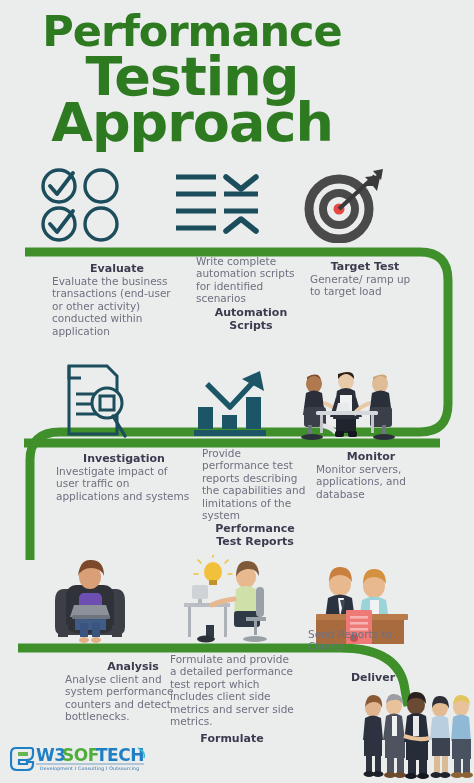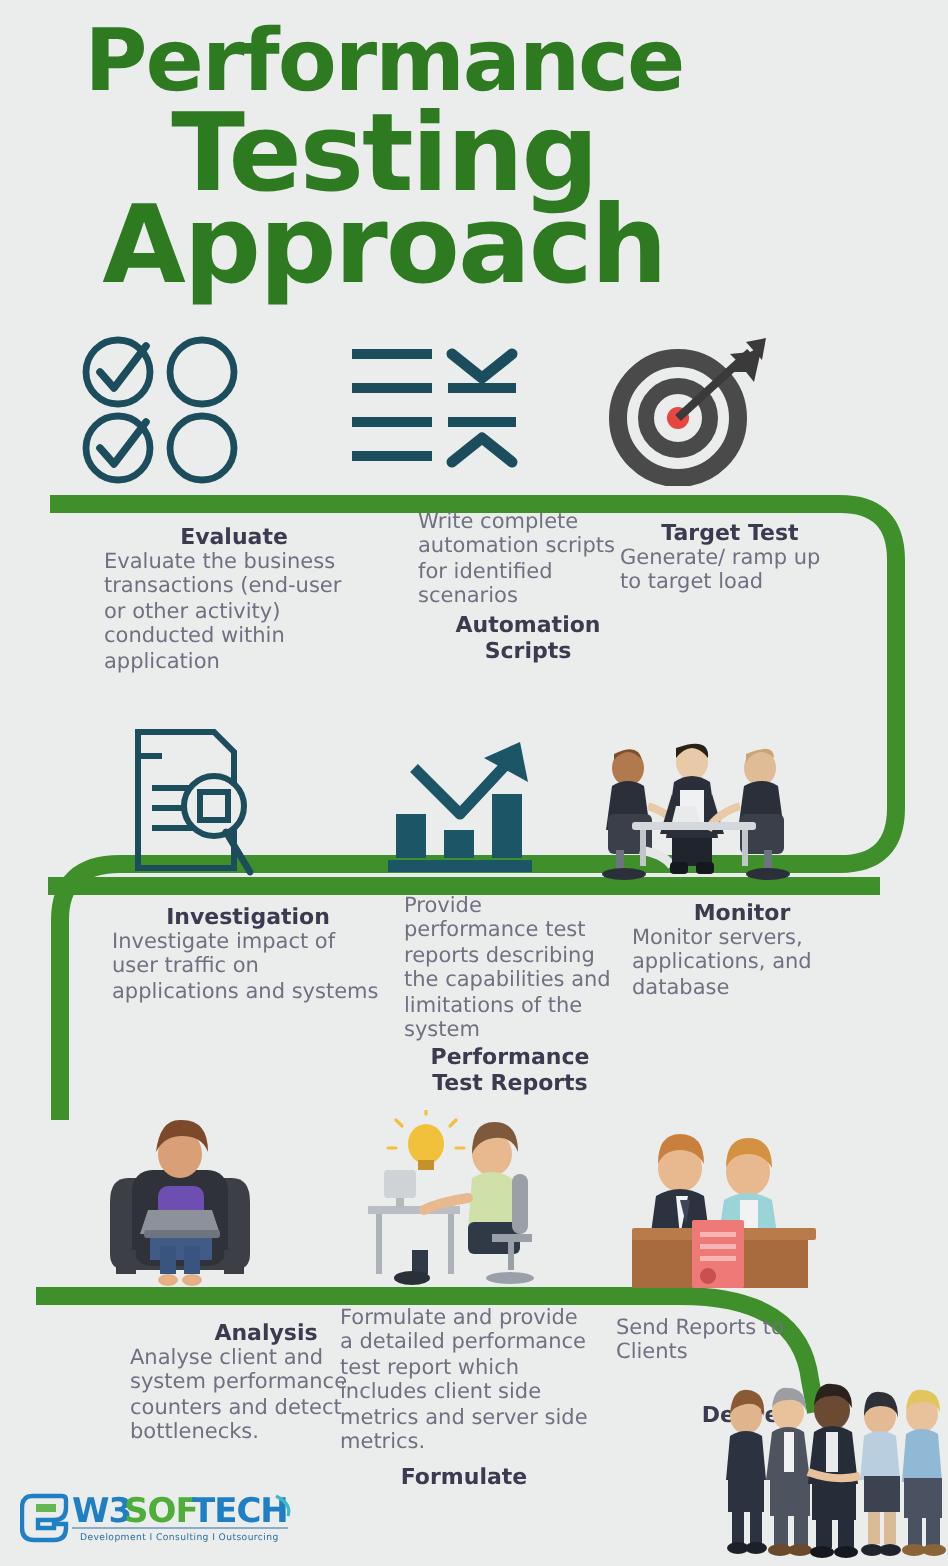--- a/index.html
+++ b/index.html
@@ -55,40 +55,40 @@
     font-family: "DejaVu Sans", sans-serif;
   }
   .t-head.after { margin-top: 1px; }
 
   
   #icon-evaluate  { left: 36px;  top: 165px; width: 96px; height: 78px; }
   #icon-automation{ left: 170px; top: 165px; width: 96px; height: 78px; }
   #icon-target    { left: 300px; top: 163px; width: 90px; height: 80px; }
 
   #txt-evaluate   { left: 52px;  top: 262px; width: 130px; }
-  #txt-automation { left: 209px; top: 255px; width: 110px; }
+  #txt-automation { left: 196px; top: 255px; width: 110px; }
   #txt-target     { left: 310px; top: 260px; width: 110px; }
 
   
   #icon-investigation { left: 52px;  top: 362px; width: 90px; height: 78px; }
   #icon-reports       { left: 188px; top: 365px; width: 90px; height: 74px; }
   #icon-monitor       { left: 288px; top: 365px; width: 116px; height: 76px; }
 
   #txt-investigation  { left: 56px;  top: 452px; width: 136px; }
   #txt-reports        { left: 202px; top: 447px; width: 106px; }
   #txt-monitor        { left: 316px; top: 450px; width: 110px; }
 
   
   #icon-analysis  { left: 40px;  top: 553px; width: 100px; height: 96px; }
   #icon-formulate { left: 175px; top: 553px; width: 104px; height: 96px; }
   #icon-deliver   { left: 300px; top: 558px; width: 120px; height: 92px; }
 
   #txt-analysis   { left: 42px;  top: 660px; width: 136px; margin-left: 23px; }
   #txt-formulate  { left: 170px; top: 653px; width: 124px; }
-  #txt-deliver    { left: 308px; top: 658px; width: 120px; }
+  #txt-deliver    { left: 308px; top: 628px; width: 120px; }
 
   
   #group-people { position: absolute; left: 356px; top: 690px; width: 118px; height: 93px; }
 
   
   #logo {
     position: absolute; left: 10px; top: 742px;
     width: 140px; height: 34px;
   }
   .logo-text {

